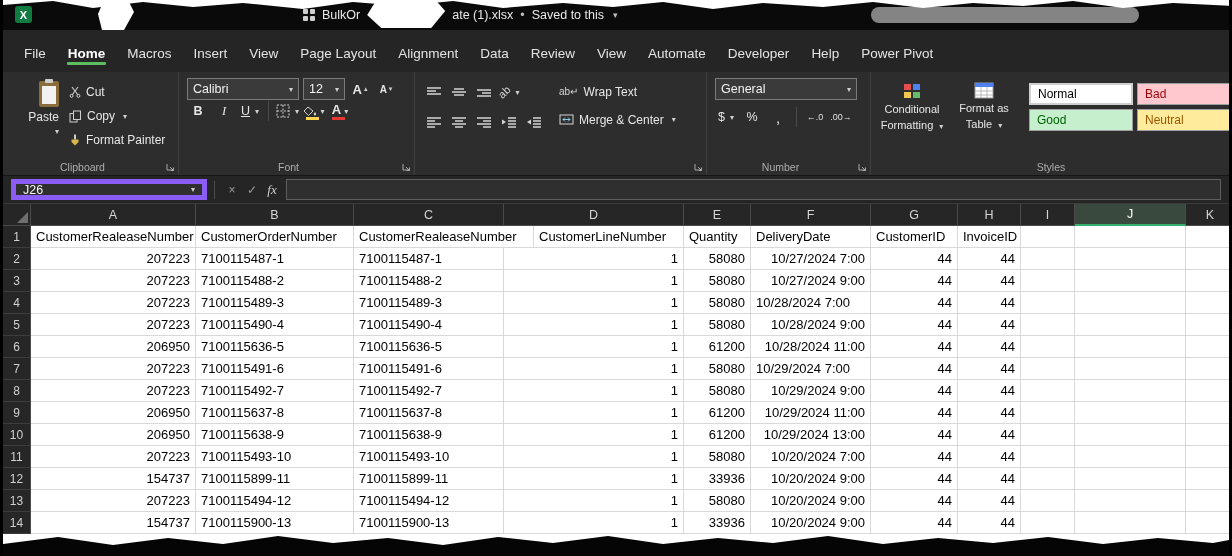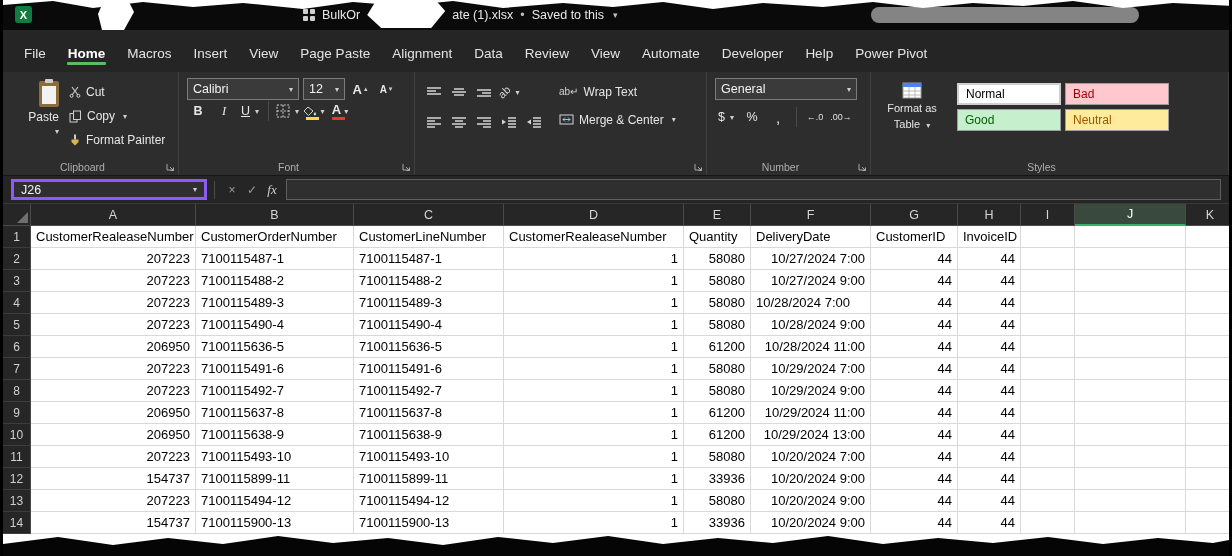--- a/index.html
+++ b/index.html
@@ -76,21 +76,21 @@
 
   
   .g-styles{flex:1 1 auto;gap:6px}
   .bigbtn{width:66px;display:flex;flex-direction:column;align-items:center;justify-content:flex-start;gap:3px;font-size:11px;line-height:13px;text-align:center;padding-top:4px;cursor:pointer}
   .styles-gallery{display:grid;grid-template-columns:104px 104px;grid-auto-rows:22px;gap:4px;align-content:start;margin-left:6px;padding-top:5px}
   .stylecell{font-size:12px;line-height:20px;padding-left:7px;border:1px solid #9e9e9e;box-sizing:border-box;cursor:pointer;white-space:nowrap;overflow:hidden}
   .stylecell.selected{border:2px solid #cfcfcf;line-height:18px}
 
   
   .fbar{height:28px;background:#252525;display:flex;align-items:center;border-bottom:1px solid #3a3a3a;box-sizing:border-box}
-  .namebox{width:196px;height:21px;margin-left:8px;background:#2f2f2f;border:3px solid #8b5cf6;display:flex;align-items:center;justify-content:space-between;padding:0 7px;font-size:12.5px;color:#f2f2f2;box-sizing:border-box;cursor:pointer}
+  .namebox{width:196px;height:21px;margin-left:8px;background:#2f2f2f;border:5px solid #8b5cf6;display:flex;align-items:center;justify-content:space-between;padding:0 7px;font-size:12.5px;color:#f2f2f2;box-sizing:border-box;cursor:pointer}
   .fsep{width:1px;height:18px;background:#4a4a4a;margin:0 7px}
   .fbtn{width:20px;text-align:center;color:#9a9a9a;font-size:12px;cursor:pointer}
   .fxbtn{color:#cfcfcf;font-style:italic;font-family:"Liberation Serif",serif;font-size:13px}
   .finput{flex:1;height:21px;background:#2f2f2f;border:1px solid #5f5f5f;margin:0 8px 0 4px;box-sizing:border-box;color:#fff;font-size:12.5px;padding:0 5px;line-height:19px}
 
   
   .sheet{background:#fff;overflow:hidden}
   .cheaders{display:flex;height:22px;background:#262626}
   .corner{width:28px;height:22px;position:relative;background:#262626;border-right:1px solid #4a4a4a;border-bottom:1px solid #4a4a4a;box-sizing:border-box;cursor:pointer;flex:0 0 auto}
   .corner::after{content:'';position:absolute;right:2px;bottom:2px;border-left:11px solid transparent;border-bottom:11px solid #6f6f6f}
@@ -127,21 +127,21 @@
     <div class="search-pill"></div>
   </div>
 
   <div class="menubar">
     <div style="display:flex">
         <div class="mtab">File</div>
         <div class="mtab active">Home</div>
         <div class="mtab">Macros</div>
         <div class="mtab">Insert</div>
         <div class="mtab">View</div>
-        <div class="mtab">Page Paste</div>
+        <div class="mtab">Page Layout</div>
         <div class="mtab">Alignment</div>
         <div class="mtab">Data</div>
         <div class="mtab">Review</div>
         <div class="mtab">View</div>
         <div class="mtab">Automate</div>
         <div class="mtab">Developer</div>
         <div class="mtab">Help</div>
         <div class="mtab">Power Pivot</div>
       </div>
   </div>
@@ -334,20 +334,30 @@
         <div class="ibtn dec">←.0</div>
         <div class="ibtn dec">.00→</div>
       </div>
       <span class="rlabel">Number</span>
       <svg class="launcher" width="10" height="10" viewBox="0 0 10 10">
           <path d="M2 2 v6 h6 M5 5 l3.5 3.5 M8.5 5.5 v3 h-3" fill="none" stroke="#a8a8a8"></path>
         </svg>
     </div>
 
     <div class="rgroup g-styles">
+      <div class="bigbtn">
+        <svg width="20" height="18" viewBox="0 0 20 18">
+            <rect x="2" y="2" width="7" height="6" fill="#e5504e"></rect>
+            <rect x="11" y="2" width="7" height="6" fill="#4f81f1"></rect>
+            <rect x="2" y="10" width="7" height="6" fill="#f3c64f"></rect>
+            <rect x="11" y="10" width="7" height="6" fill="#66bb6a"></rect>
+          </svg>
+        <span>Conditional</span>
+        <span><span>Formatting</span> <span class="arrow">▾</span></span>
+      </div>
       <div class="bigbtn">
         <svg width="20" height="17" viewBox="0 0 20 17">
             <rect x="1" y="1" width="18" height="15" fill="#fff" stroke="#9e9e9e"></rect>
             <rect x="1" y="1" width="18" height="4" fill="#4f81f1"></rect>
             <path d="M1 9 H19 M1 13 H19 M7 5 V16 M13 5 V16" stroke="#b9b9b9"></path>
           </svg>
         <span>Format as</span>
         <span><span>Table</span> <span class="arrow">▾</span></span>
       </div>
       <div class="styles-gallery">
@@ -387,22 +397,22 @@
           <div class="colhdr" style="width: 54px;">I</div>
           <div class="colhdr sel" style="width: 111px;">J</div>
           <div class="colhdr" style="width: 49px;">K</div>
         </div>
     </div>
     <div>
         <div class="srow">
           <div class="rowhdr">1</div>
           <div class="cell" style="width: 165px; text-align: left;">CustomerRealeaseNumber</div>
           <div class="cell" style="width: 158px; text-align: left;">CustomerOrderNumber</div>
+          <div class="cell" style="width: 180px; text-align: left;">CustomerRealeaseNumber</div>
           <div class="cell" style="width: 150px; text-align: left;">CustomerLineNumber</div>
-          <div class="cell" style="width: 180px; text-align: left;">CustomerRealeaseNumber</div>
           <div class="cell" style="width: 67px; text-align: left;">Quantity</div>
           <div class="cell" style="width: 120px; text-align: left;">DeliveryDate</div>
           <div class="cell" style="width: 87px; text-align: left;">CustomerID</div>
           <div class="cell" style="width: 63px; text-align: left;">InvoiceID</div>
           <div class="cell" style="width: 54px; text-align: left;"></div>
           <div class="cell" style="width: 111px; text-align: left;"></div>
           <div class="cell" style="width: 49px; text-align: left;"></div>
         </div>
         <div class="srow">
           <div class="rowhdr">2</div>
@@ -474,21 +484,21 @@
           <div class="cell" style="width: 111px; text-align: left;"></div>
           <div class="cell" style="width: 49px; text-align: left;"></div>
         </div>
         <div class="srow">
           <div class="rowhdr">7</div>
           <div class="cell" style="width: 165px; text-align: right;">207223</div>
           <div class="cell" style="width: 158px; text-align: left;">7100115491-6</div>
           <div class="cell" style="width: 150px; text-align: left;">7100115491-6</div>
           <div class="cell" style="width: 180px; text-align: right;">1</div>
           <div class="cell" style="width: 67px; text-align: right;">58080</div>
-          <div class="cell" style="width: 120px; text-align: right;">10/29/2024 7:00</div>
+          <div class="cell" style="width: 120px; text-align: left;">10/29/2024 7:00</div>
           <div class="cell" style="width: 87px; text-align: right;">44</div>
           <div class="cell" style="width: 63px; text-align: right;">44</div>
           <div class="cell" style="width: 54px; text-align: left;"></div>
           <div class="cell" style="width: 111px; text-align: left;"></div>
           <div class="cell" style="width: 49px; text-align: left;"></div>
         </div>
         <div class="srow">
           <div class="rowhdr">8</div>
           <div class="cell" style="width: 165px; text-align: right;">207223</div>
           <div class="cell" style="width: 158px; text-align: left;">7100115492-7</div>

